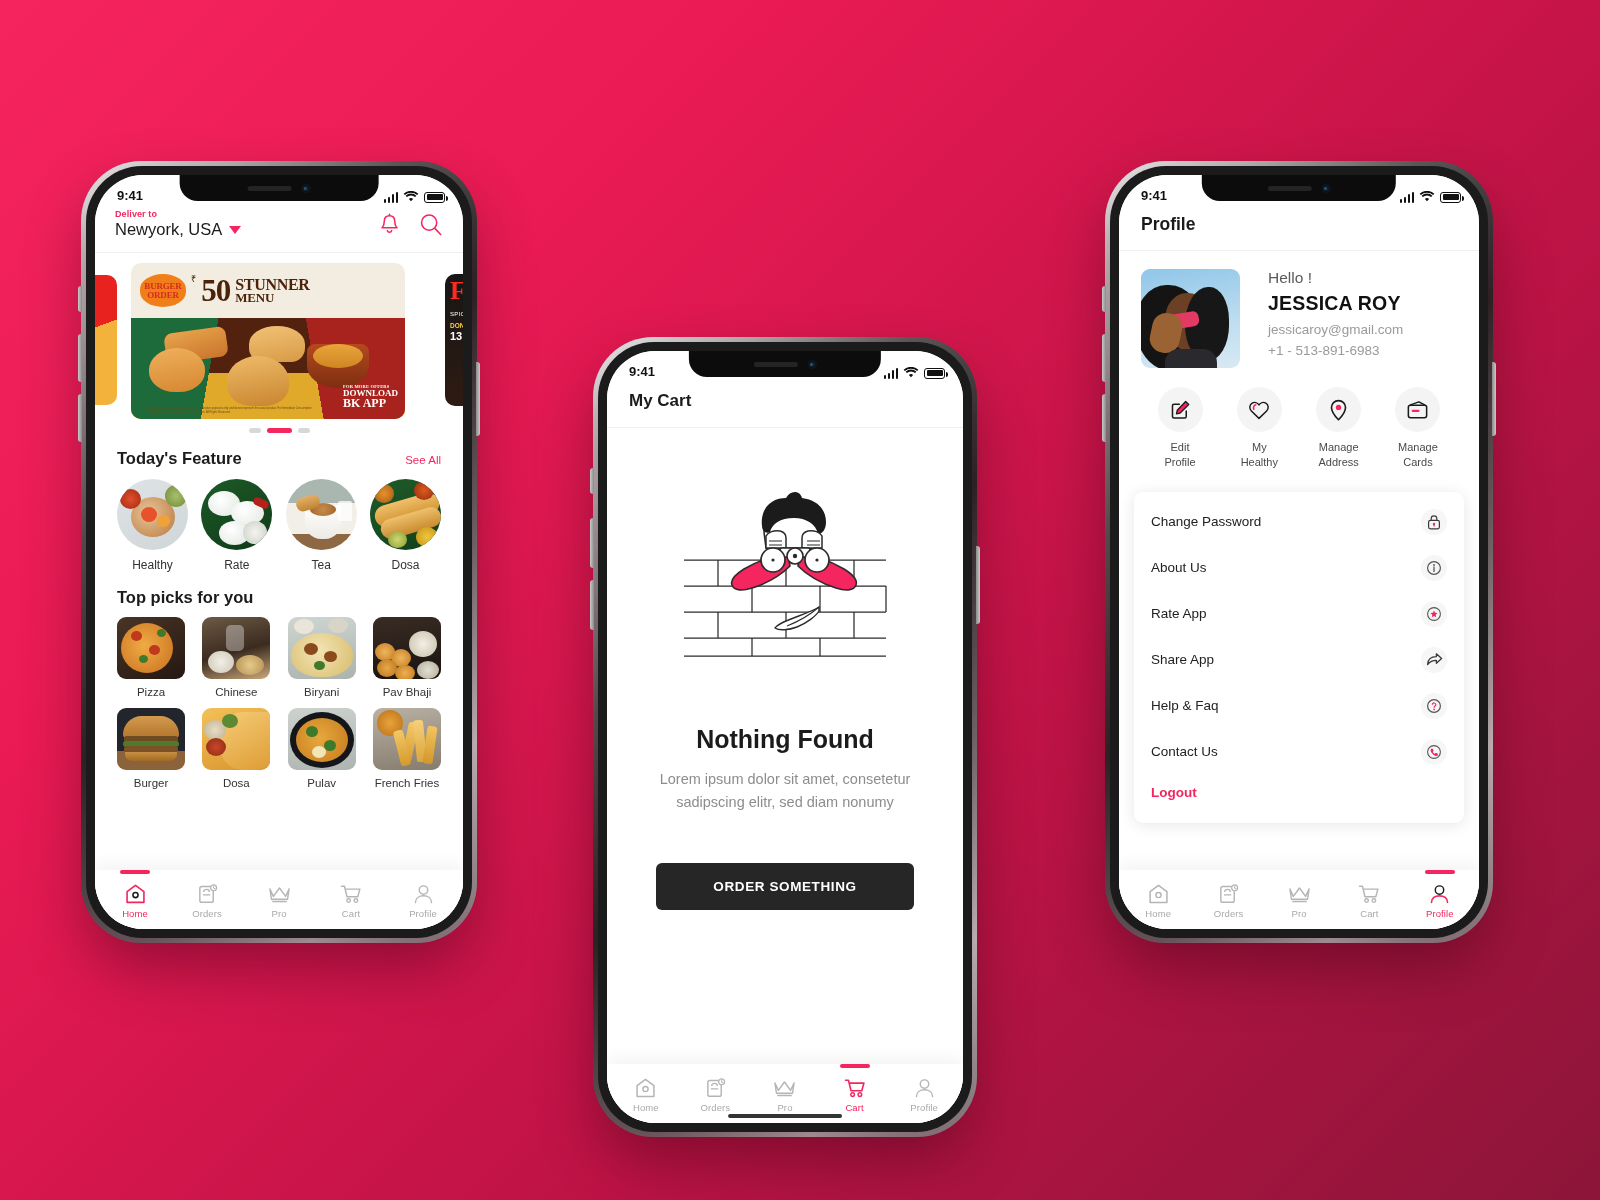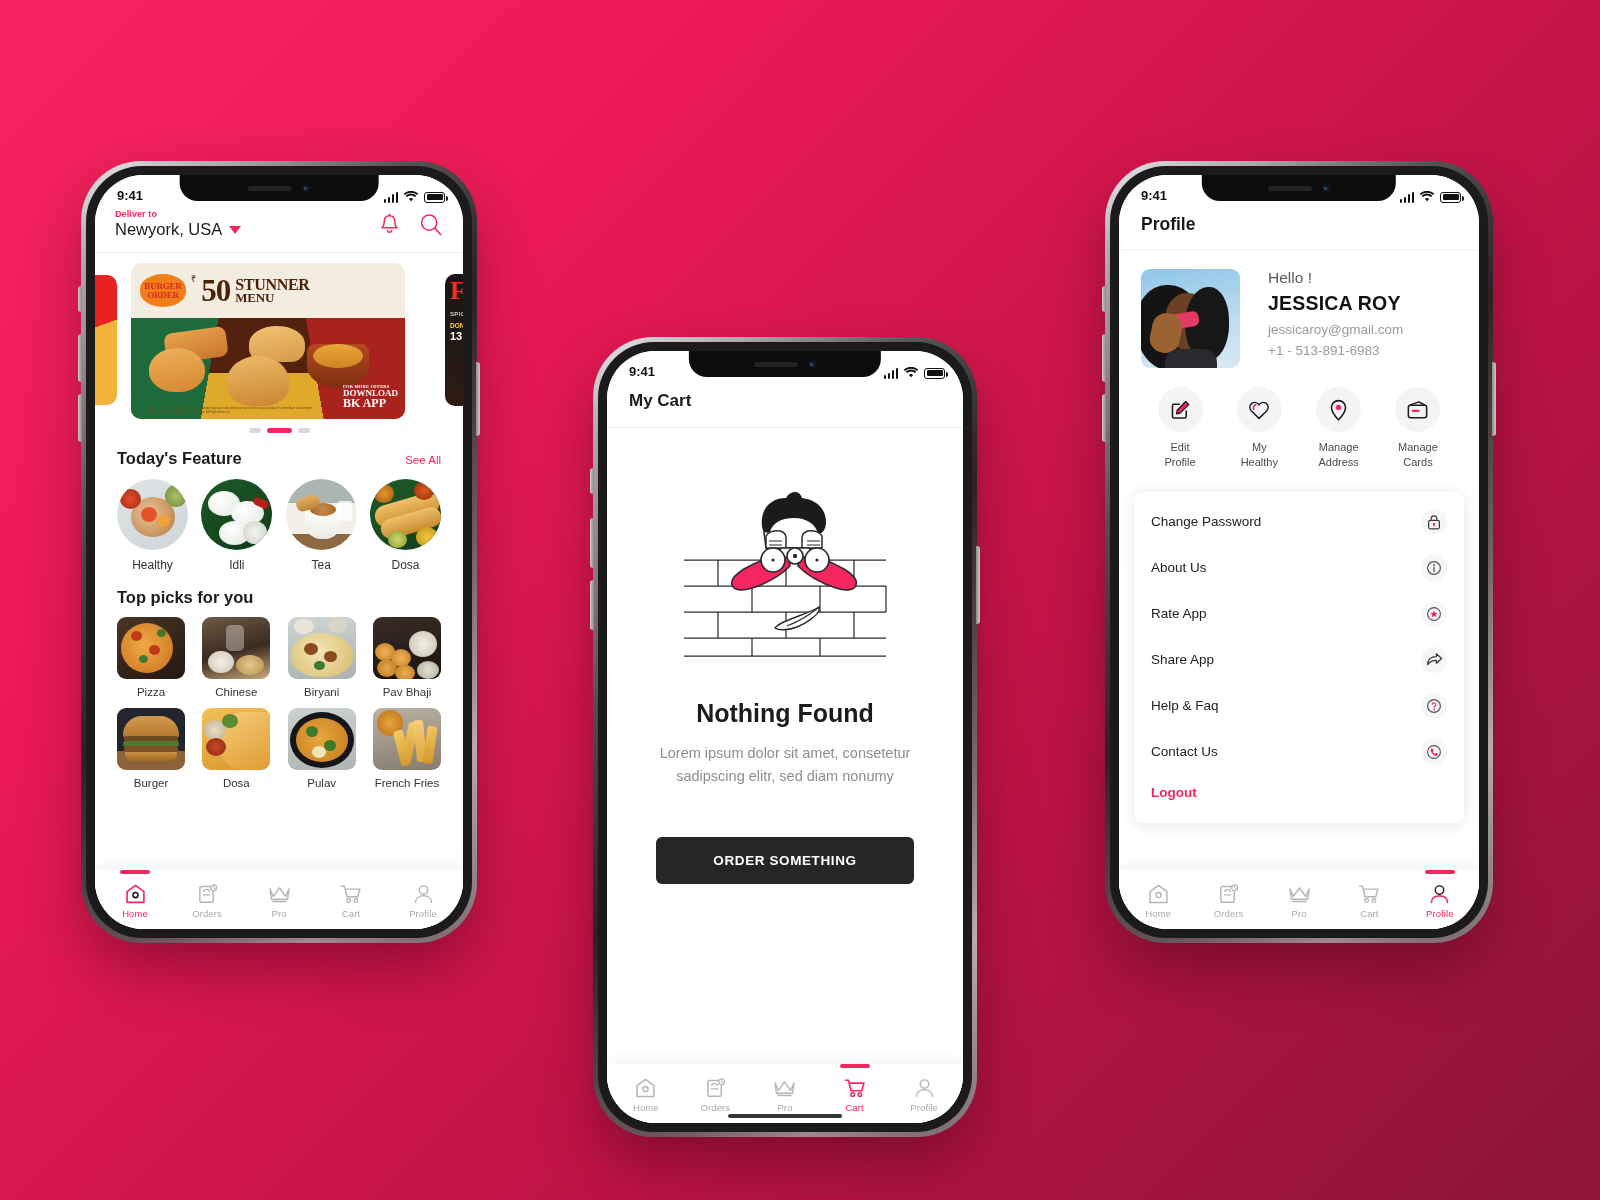--- a/index.html
+++ b/index.html
@@ -113,21 +113,21 @@
   
   .ph{position:absolute;inset:0;}
   .ph i{position:absolute;border-radius:50%;}
 
   
   #p2 { left:598px; top:342px; width:374px; height:790px; }
   .cart-title{ font-size:17px; font-weight:bold; color:#1b1b1b; padding:10px 22px 16px; }
   .cart-body{ flex:1; display:flex; flex-direction:column; align-items:center; justify-content:flex-start;
               padding-top:60px; }
   .illus{ width:230px; height:175px; position:relative; }
-  .nf-title{ font-size:25px; font-weight:bold; color:#1b1b1b; margin-top:36px; }
+  .nf-title{ font-size:25px; font-weight:bold; color:#1b1b1b; margin-top:62px; }
   .nf-sub{ font-size:14.5px; color:#8d8d8d; text-align:center; line-height:1.62; margin-top:14px; width:300px;}
   .order-btn{ margin-top:48px; width:258px; height:47px; border-radius:6px; background:#262626; color:#fff;
               font-size:13.5px; font-weight:bold; letter-spacing:.6px; display:flex; align-items:center; justify-content:center;}
 
   
   #p3 { left:1110px; top:166px; width:378px; height:772px; }
   .p3-title{ font-size:17.5px; font-weight:bold; color:#1b1b1b; padding:9px 22px 15px; }
   .p3-user{ display:flex; gap:28px; padding:18px 22px 0; }
   .avatar{ width:99px;height:99px;border-radius:9px;overflow:hidden;position:relative;
            background:linear-gradient(170deg,#8fc6e8 0%,#bcdcef 55%,#d8e9f3 100%); }
@@ -266,21 +266,21 @@
           <div class="feat">
             <div class="circ">
               <div class="ph" style="background:linear-gradient(150deg,#1e5a28,#0e3a18)">
                 <i style="left:7px;top:12px;width:32px;height:25px;background:radial-gradient(circle at 40% 35%,#fff,#dfe6de)"></i>
                 <i style="left:30px;top:22px;width:33px;height:24px;background:radial-gradient(circle at 40% 35%,#fff,#e2e8e1)"></i>
                 <i style="left:18px;top:42px;width:31px;height:24px;background:radial-gradient(circle at 40% 35%,#fff,#dde4dc)"></i>
                 <i style="left:42px;top:42px;width:24px;height:23px;background:radial-gradient(circle,#f4f4ef,#c9cfc5)"></i>
                 <i style="left:52px;top:20px;width:16px;height:8px;border-radius:4px;background:#b5211a;transform:rotate(25deg)"></i>
               </div>
             </div>
-            <div class="cap">Idli</div>
+            <div class="cap">Rate</div>
           </div>
           <div class="feat">
             <div class="circ">
               <div class="ph" style="background:linear-gradient(180deg,#a9b7b0 0 34%,#f2efe8 34% 78%,#8d6843 78%)">
                 <i style="left:19px;top:26px;width:36px;height:34px;border-radius:0 0 16px 16px;background:linear-gradient(180deg,#fff,#eceae4)"></i>
                 <i style="left:24px;top:24px;width:26px;height:13px;background:radial-gradient(circle,#c78c4c,#a06427)"></i>
                 <i style="left:10px;top:17px;width:24px;height:14px;border-radius:8px;background:linear-gradient(180deg,#e3b068,#c08434);transform:rotate(-16deg)"></i>
                 <i style="left:52px;top:22px;width:14px;height:20px;border-radius:2px;background:rgba(255,255,255,.75)"></i>
               </div>
             </div>

